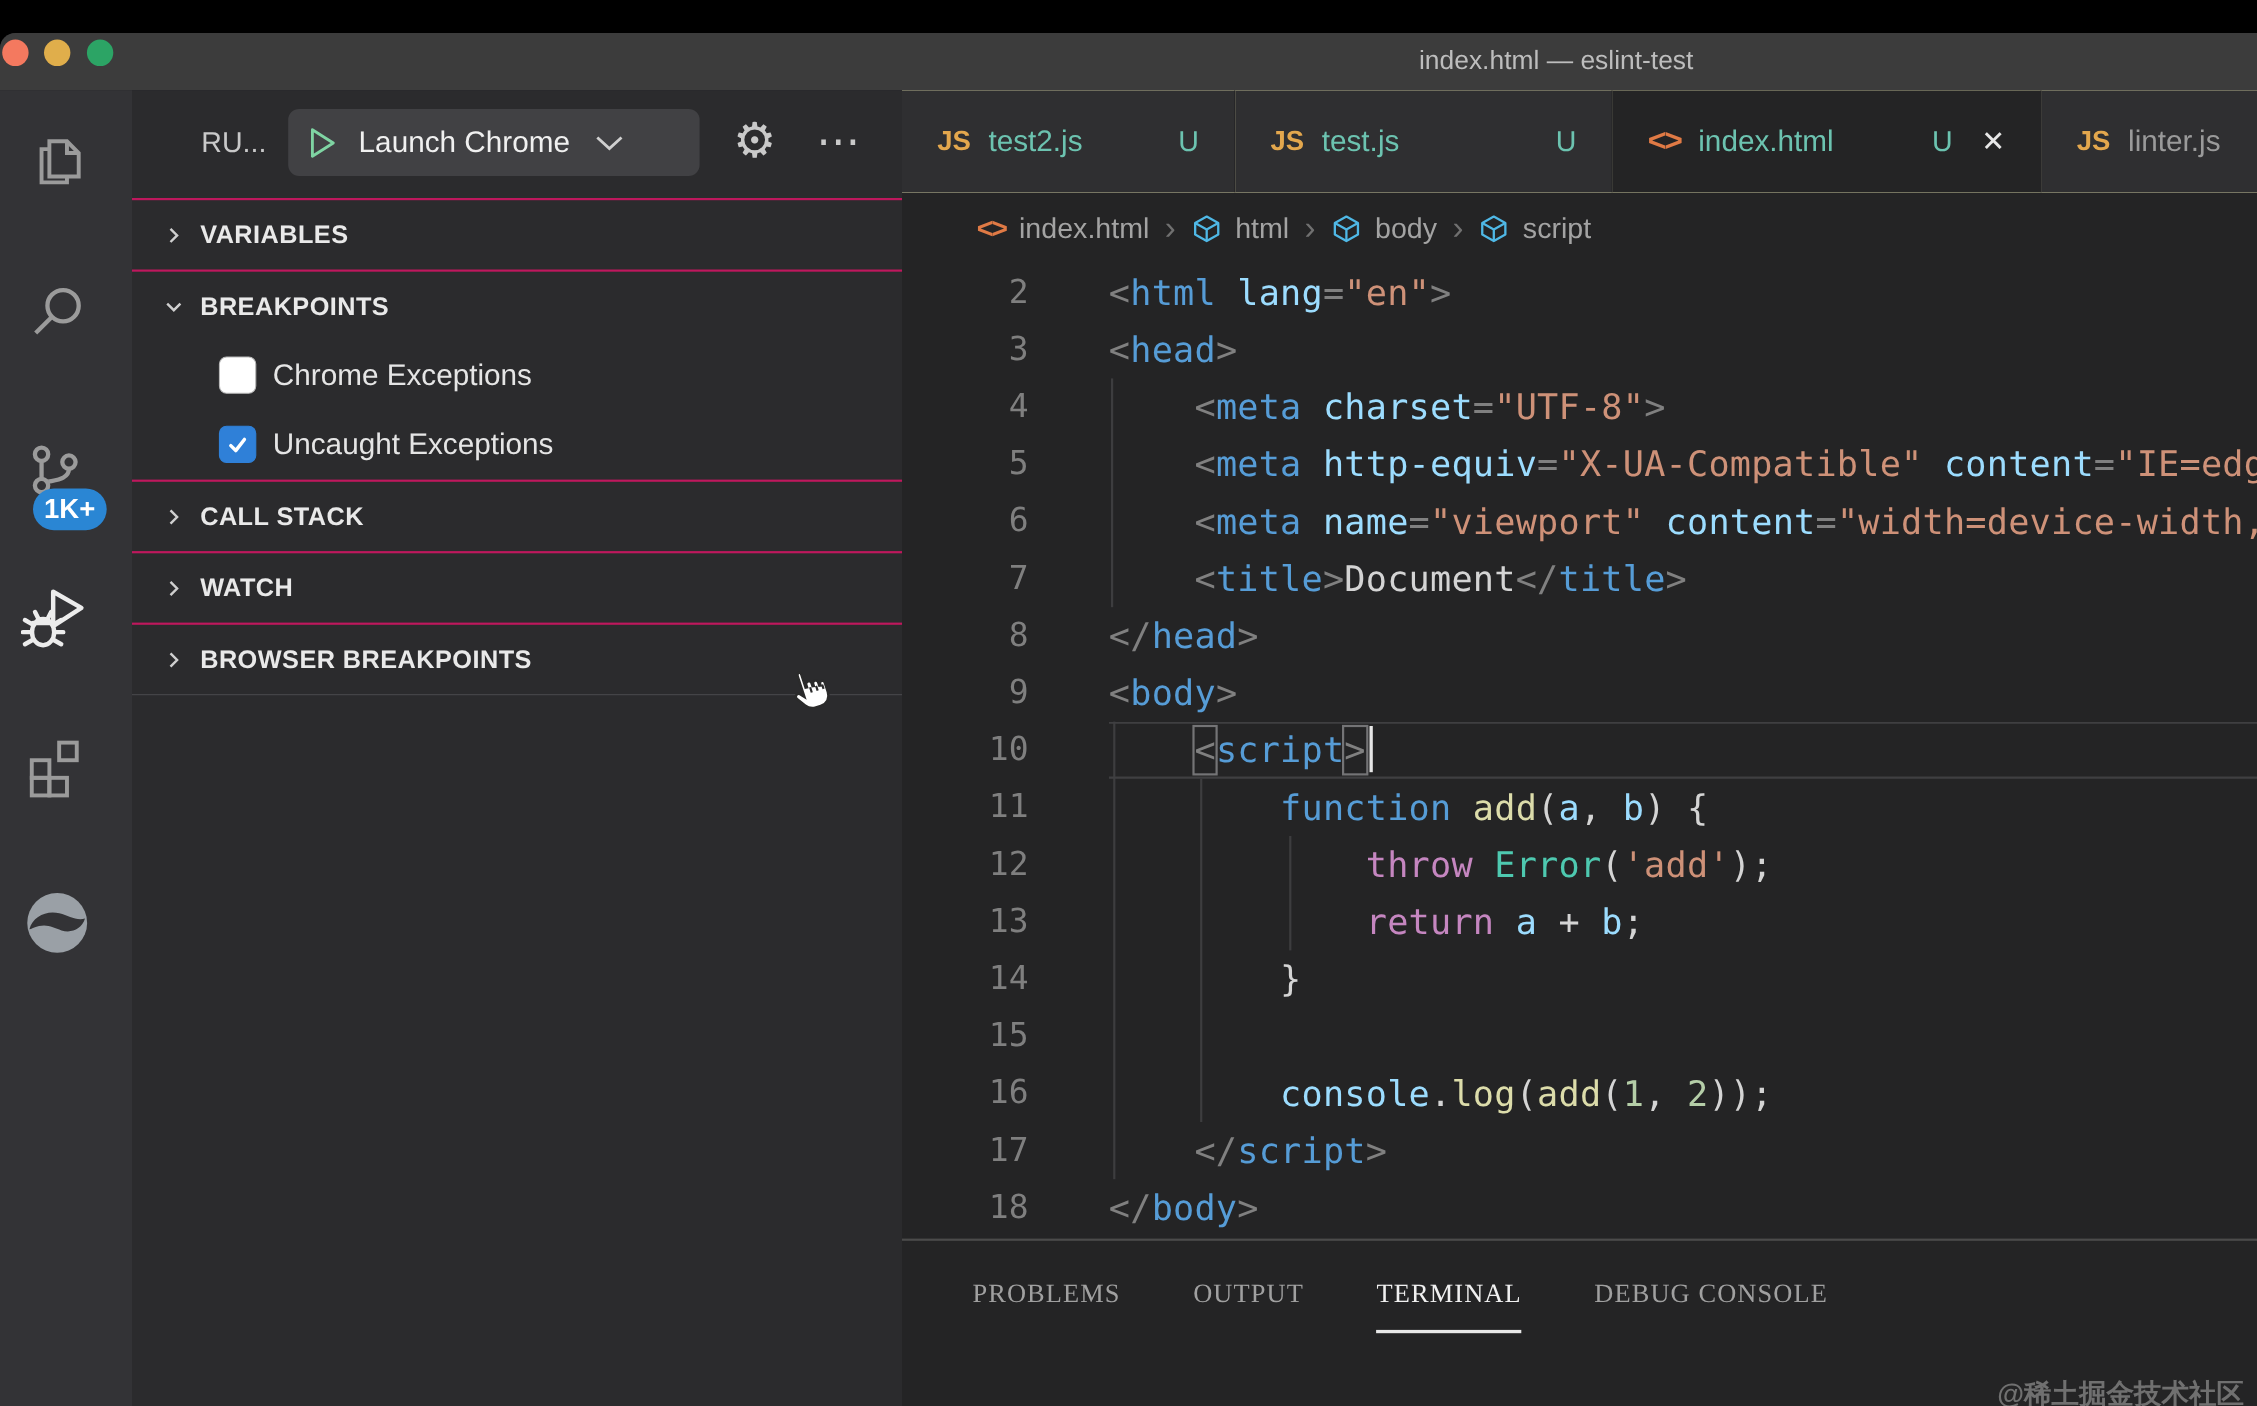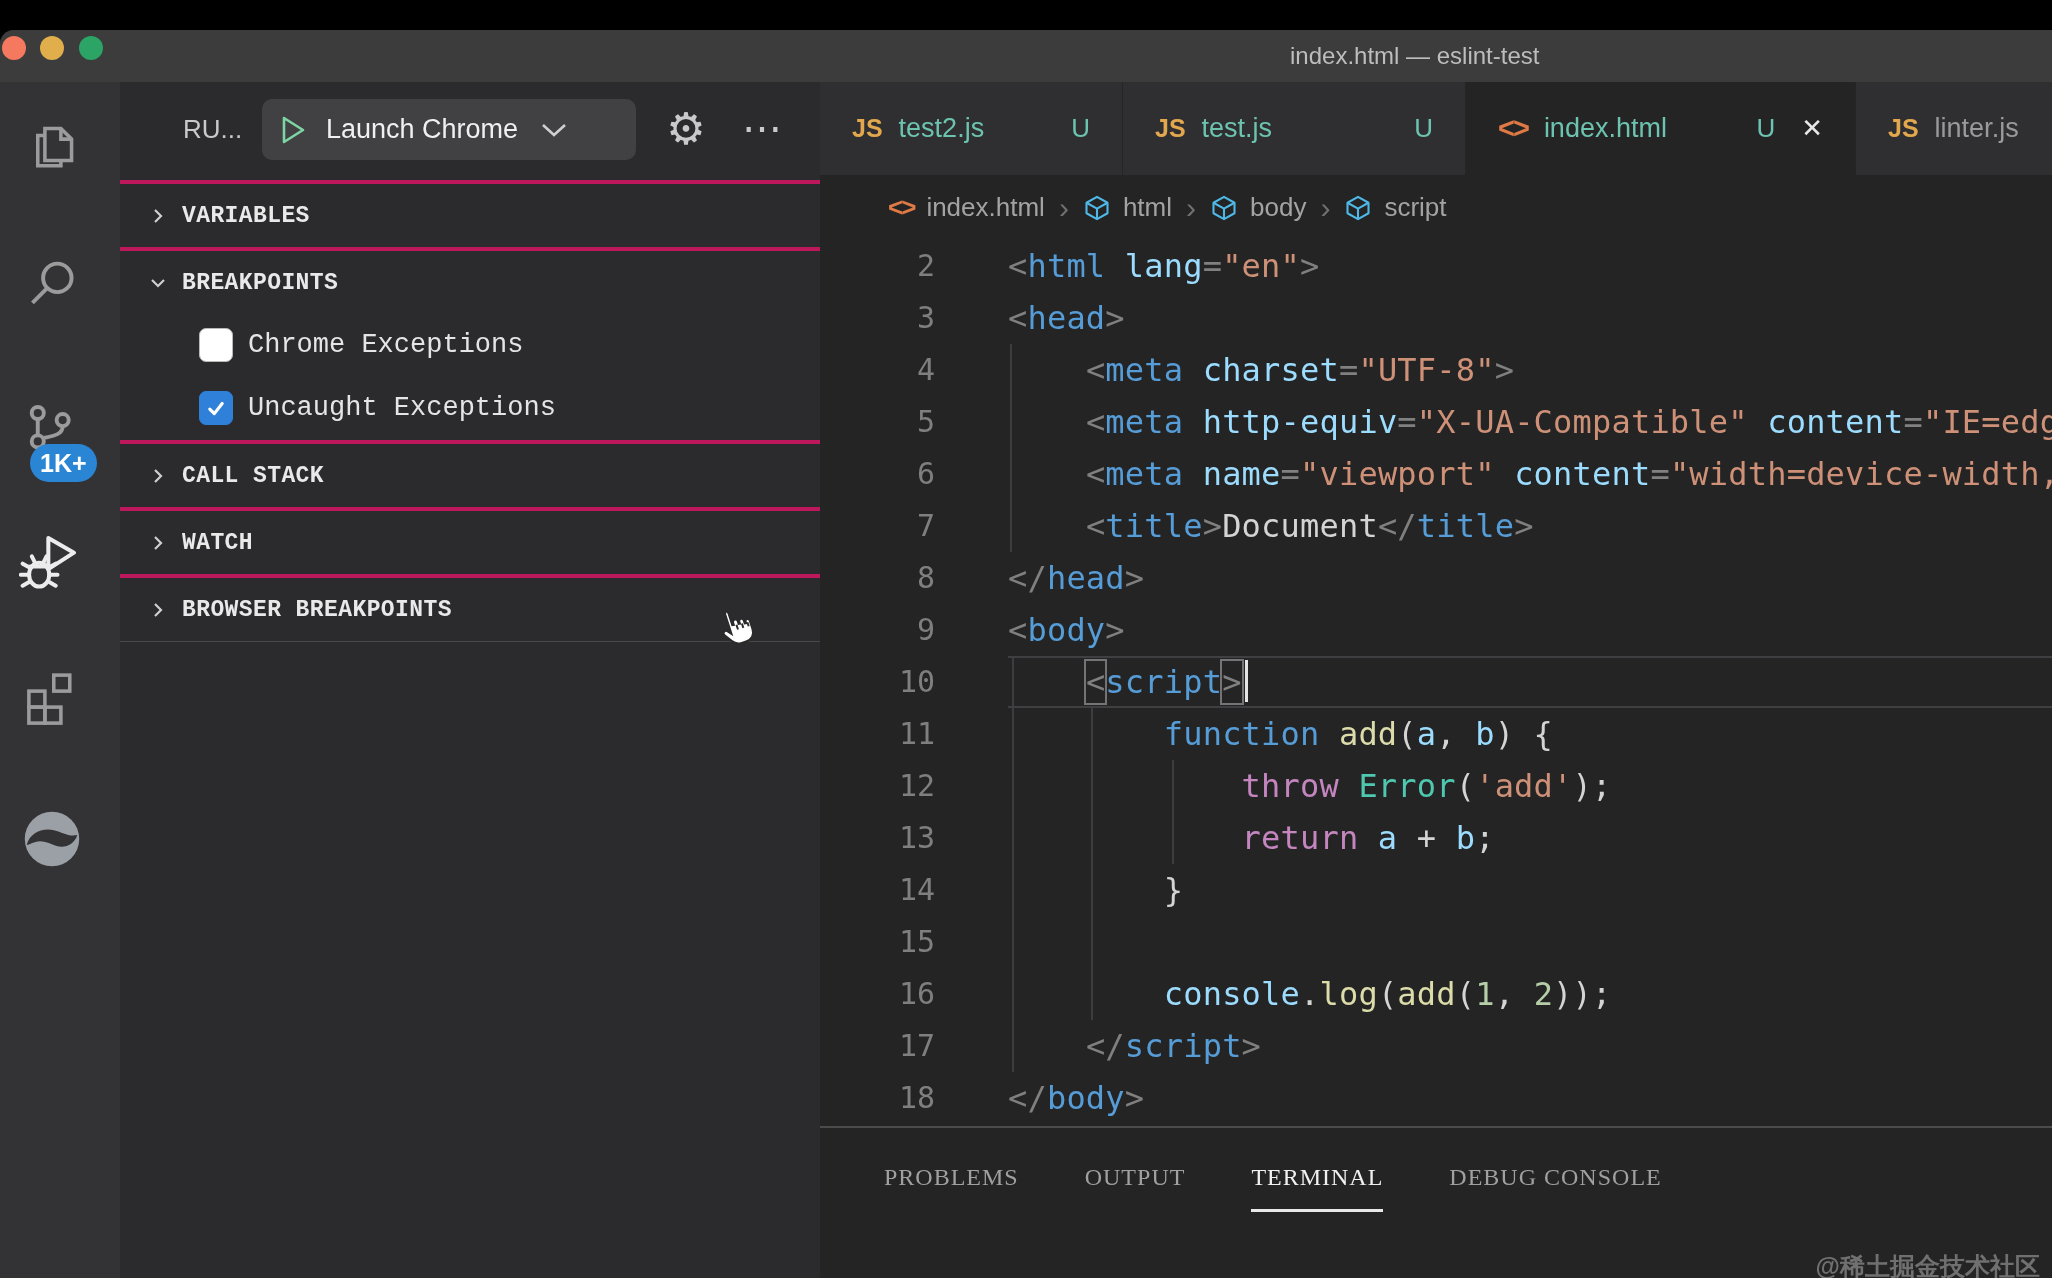--- a/index.html
+++ b/index.html
@@ -26,21 +26,21 @@
   .run-label{position:absolute;left:63px;top:32px;font-size:26px;color:#c9c9c9;}
   .launch-pill{position:absolute;left:142px;top:17px;width:374px;height:61px;background:#414144;border-radius:10px;
                display:flex;align-items:center;padding:0 18px;}
   .launch-pill .lbl{margin-left:20px;font-size:27px;color:#f0f0f0;}
   .launch-pill .chev{margin-left:22px;}
   .gear{position:absolute;left:536px;top:16px;width:60px;height:60px;display:flex;align-items:center;justify-content:center;
         font-size:44px;color:#c9c9c9;}
   .more-dots{position:absolute;left:612px;top:16px;width:60px;height:60px;display:flex;align-items:center;justify-content:center;
         font-size:40px;color:#c9c9c9;}
   .sections{position:absolute;left:0;top:98px;width:700px;}
-  .sec{border-top:4px solid #be185d;font-family:Liberation Mono, monospace;}
+  .sec{border-top:2px solid #be185d;}
   .sec-end{border-top:1px solid #48484b;height:0;}
   .sec-header{position:relative;height:63px;display:flex;align-items:center;}
   .sec-chev{position:absolute;left:28px;top:22px;}
   .sec-chev svg{display:block;}
   .sec.open .sec-chev{transform:rotate(90deg);transform-origin:10px 10px;}
   .sec-label{margin-left:62px;font-size:23px;font-weight:bold;letter-spacing:.4px;color:#e9e9e9;}
   .bp-item{position:relative;height:63px;}
   .cb{position:absolute;left:79px;top:14px;width:34px;height:34px;border-radius:7px;background:#fff;border:1px solid #b9b9b9;
       display:flex;align-items:center;justify-content:center;}
   .cb svg{display:none;}

